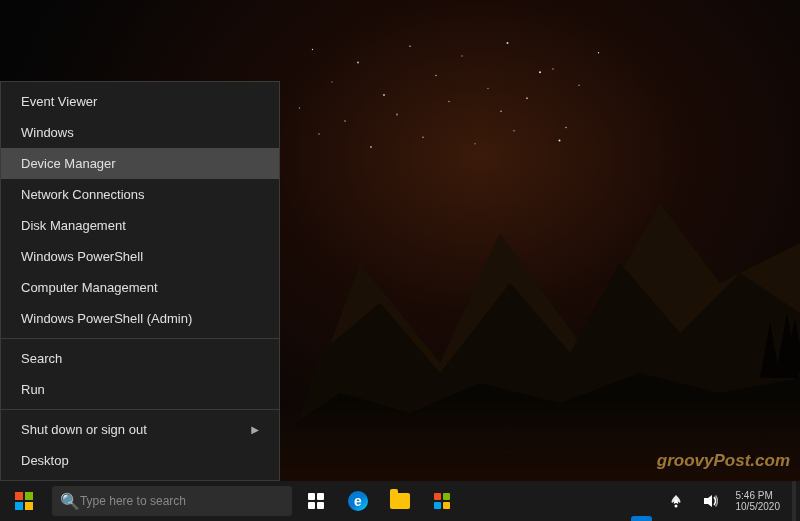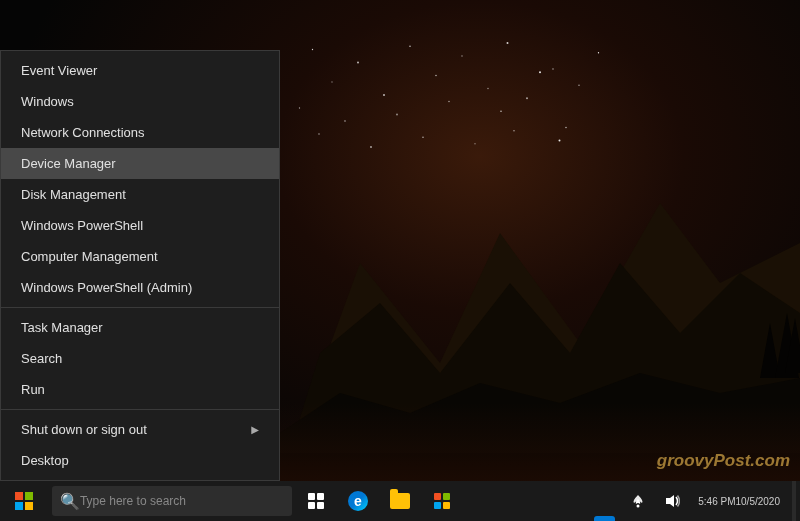--- a/index.html
+++ b/index.html
@@ -120,20 +120,21 @@
       font-size: 9px;
       border-radius: 3px;
       padding: 4px 3px;
       min-width: 20px;
       text-align: center;
       margin-top: 47px;
     }
 
     .clock {
       display: flex;
+      flex-direction: column;
       color: #ccc;
       font-size: 10px;
       padding: 0 8px;
       cursor: pointer;
     }
 
     
     #context-menu {
       position: absolute;
       left: 0;
@@ -285,42 +286,39 @@
 </div>
 
 <div id="context-menu">
 
 <div class="menu-item">
       <span>Event Viewer</span>
     </div>
     <div class="menu-item">
       <span>Windows</span>
     </div>
-    <div class="menu-item">
-      <span>Network Connections</span>
-    </div>
     <div class="menu-item active">
       <span>Device Manager</span>
     </div>
     <div class="menu-item">
+      <span>Network Connections</span>
+    </div>
+    <div class="menu-item">
       <span>Disk Management</span>
     </div>
     <div class="menu-item">
       <span>Windows PowerShell</span>
     </div>
     <div class="menu-item">
       <span>Computer Management</span>
     </div>
     <div class="menu-item">
       <span>Windows PowerShell (Admin)</span>
     </div>
     <div class="menu-divider"></div>
-    <div class="menu-item">
-      <span>Task Manager</span>
-    </div>
     <div class="menu-item">
       <span>Search</span>
     </div>
     <div class="menu-item">
       <span>Run</span>
     </div>
     <div class="menu-divider"></div>
     <div class="menu-item">
       <span>Shut down or sign out</span>
       <span class="menu-arrow">▶</span>

